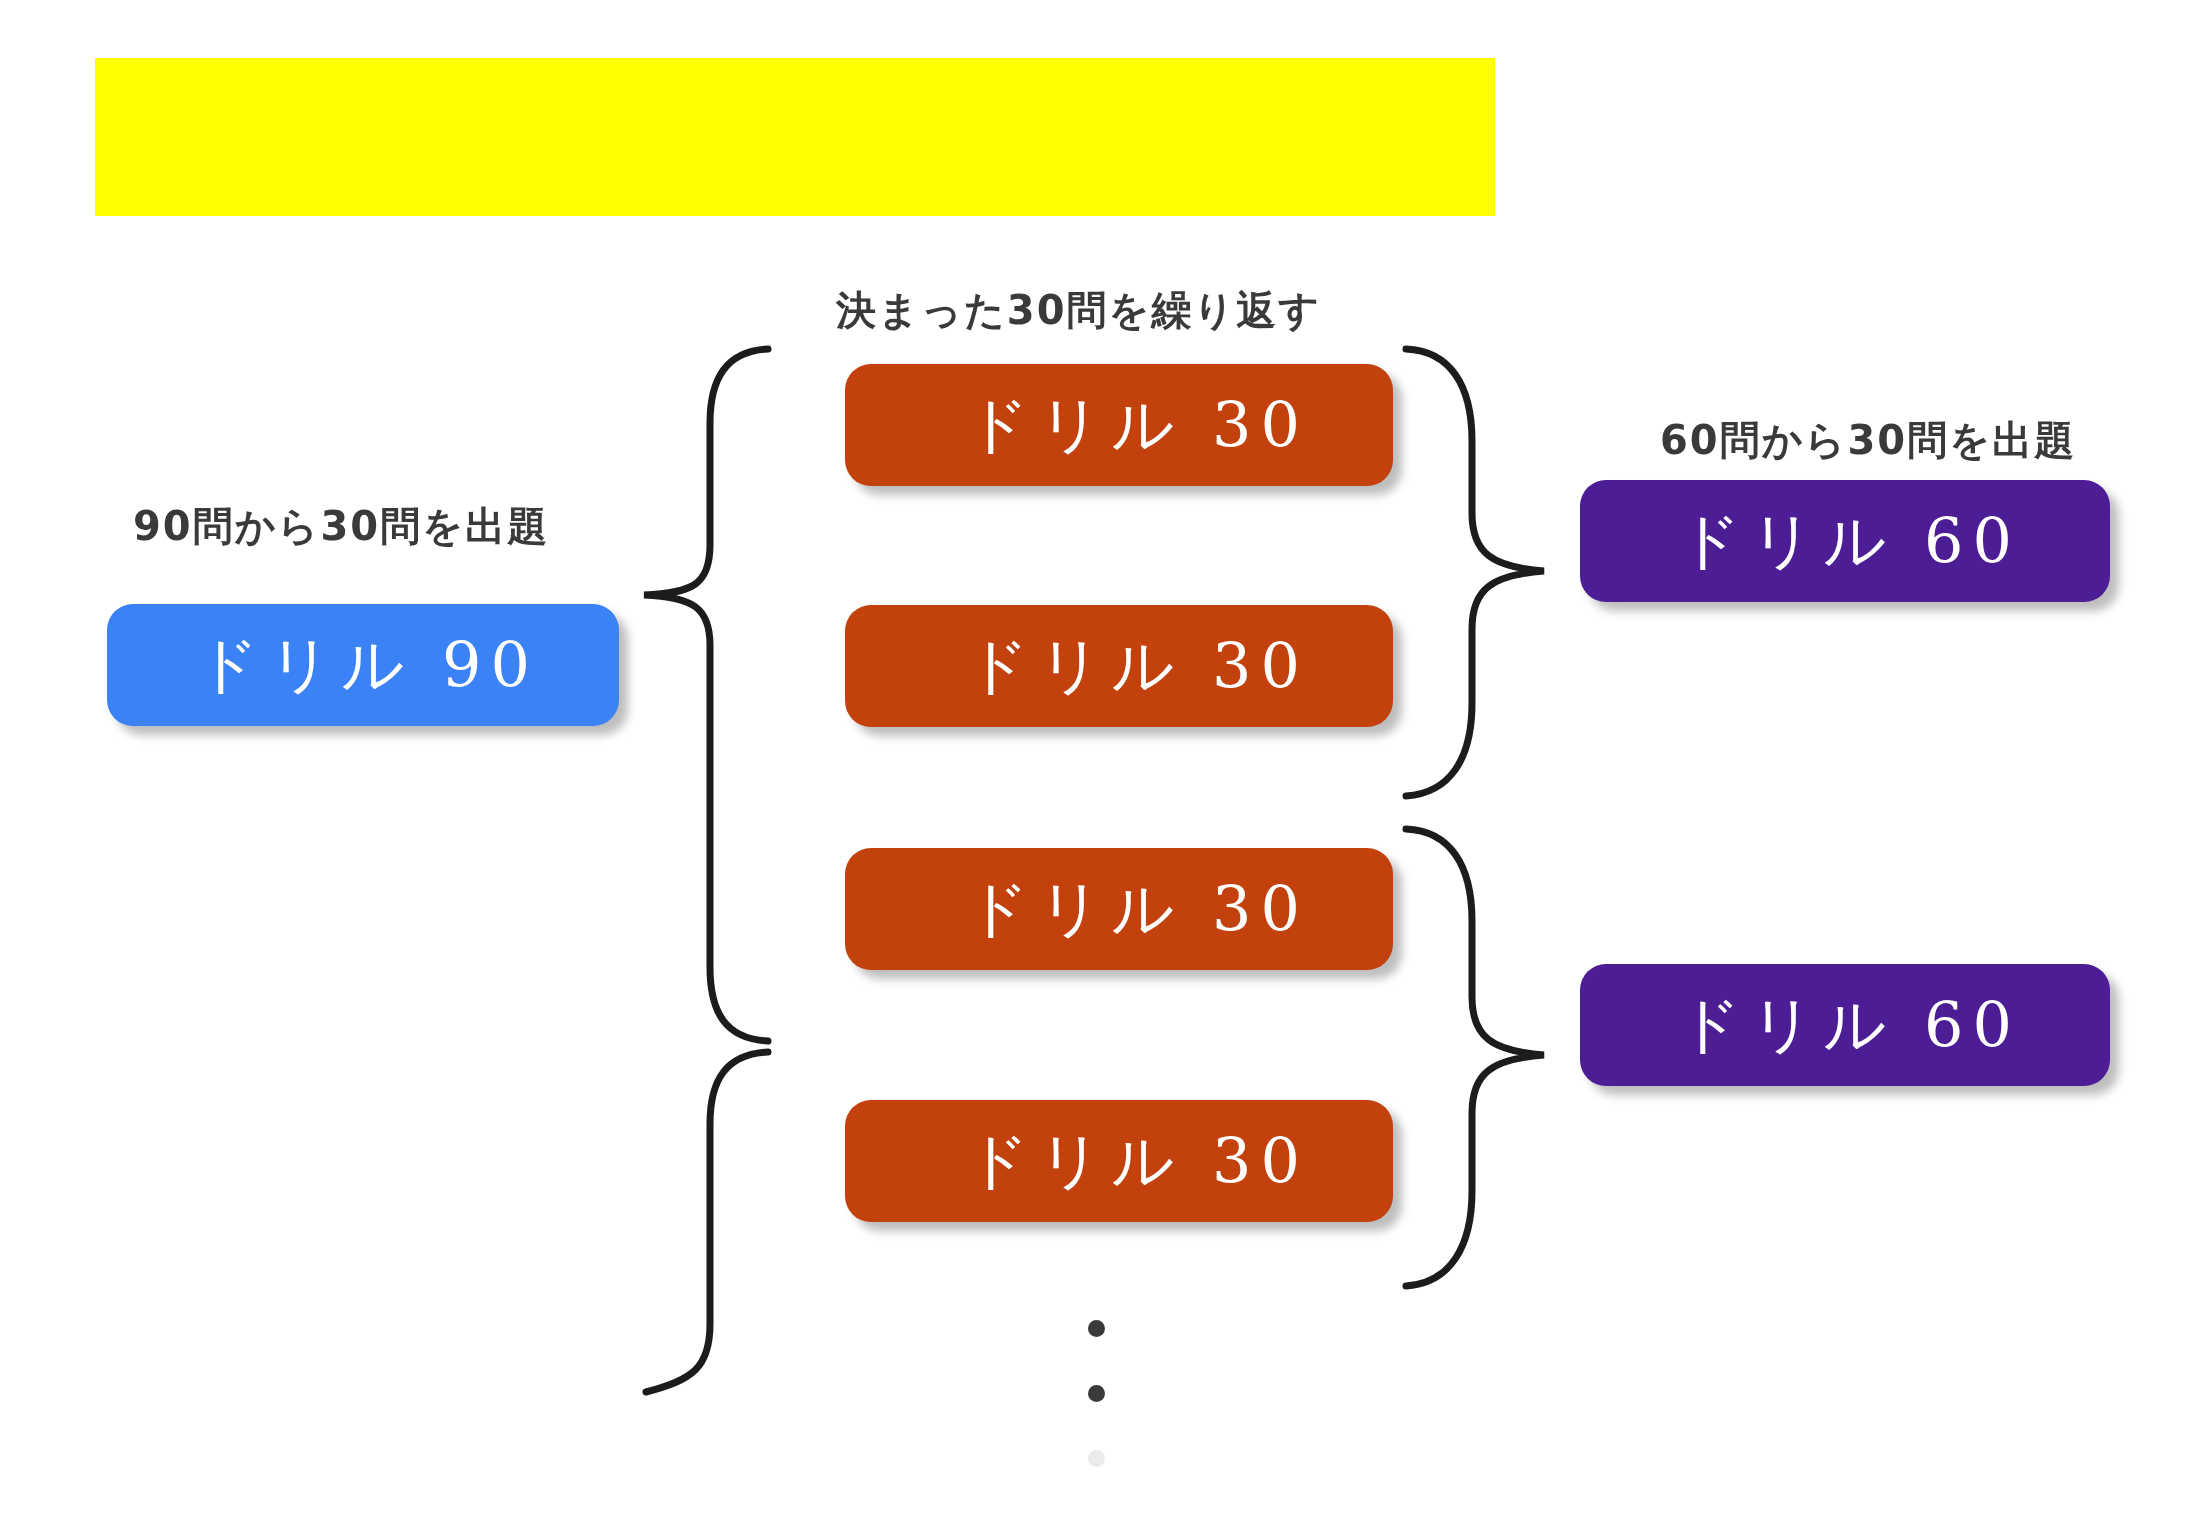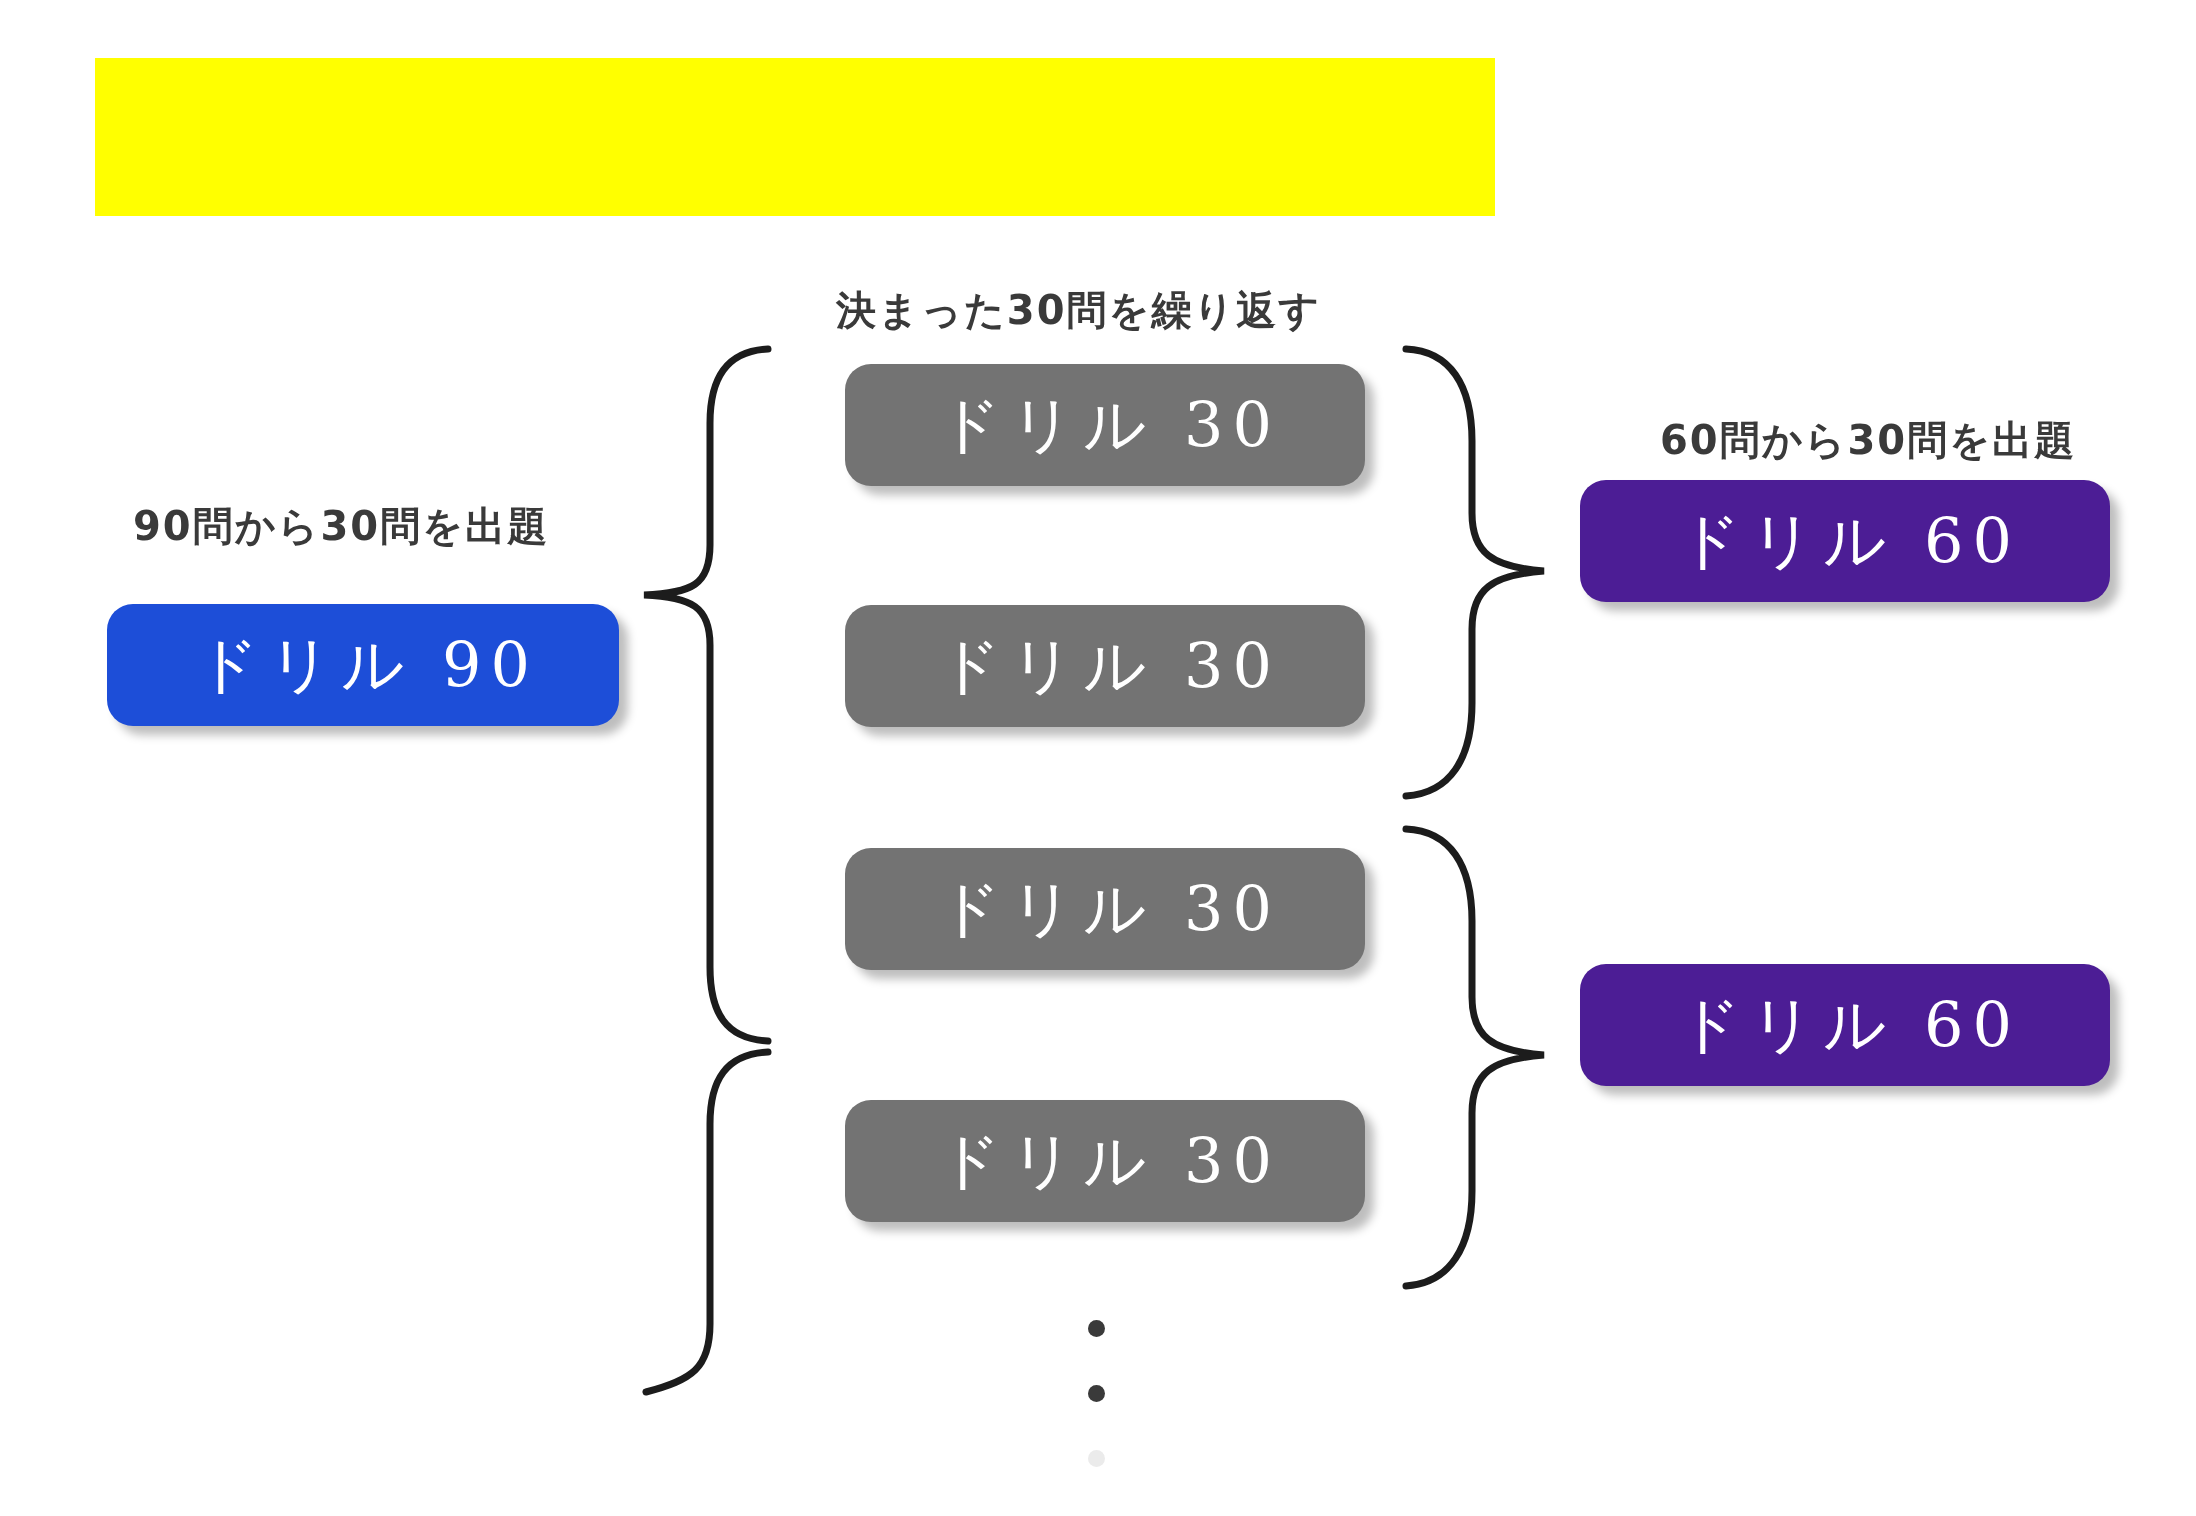--- a/index.html
+++ b/index.html
@@ -64,22 +64,22 @@
     align-items: center;
     justify-content: center;
     color: #ffffff;
     font-family: "DejaVu Serif", serif;
     font-size: 62px;
     letter-spacing: 9px;
     text-indent: 9px;
     box-shadow: 9px 9px 10px rgba(0,0,0,0.26);
     white-space: nowrap;
   }
-  .pill-orange { background: #1d4ed8; }
-  .pill-green  { background: #737373; }
+  .pill-orange { background: #3b82f6; }
+  .pill-green  { background: #c2410c; padding-left: 28px; }
   .pill-blue   { background: #4c1d95; }
 
   
   .p-o1 { left: 107px;  top: 604px;  width: 512px; height: 122px; }
   
   .p-g1 { left: 845px;  top: 364px;  width: 520px; height: 122px; }
   .p-g2 { left: 845px;  top: 605px;  width: 520px; height: 122px; }
   .p-g3 { left: 845px;  top: 848px;  width: 520px; height: 122px; }
   .p-g4 { left: 845px;  top: 1100px; width: 520px; height: 122px; }
   

